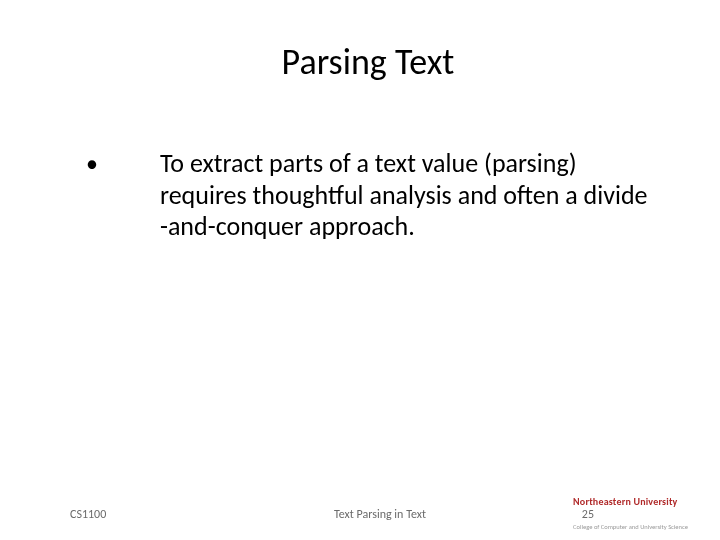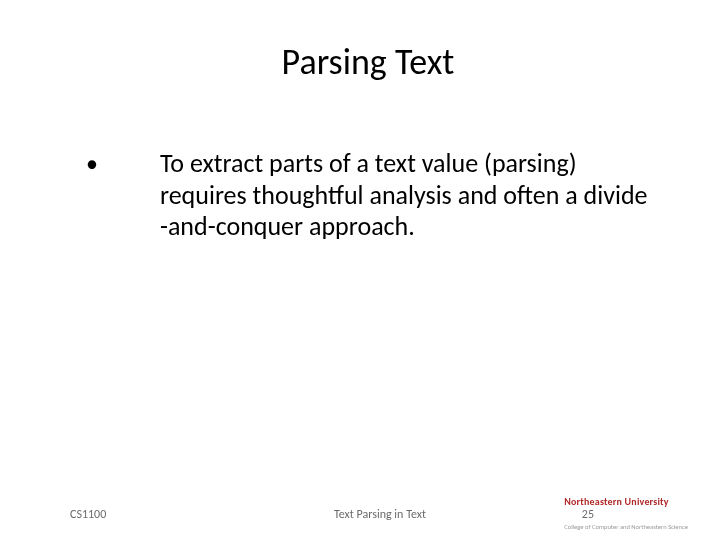--- a/index.html
+++ b/index.html
@@ -105,17 +105,17 @@
       <div class="bullet-text">To extract parts of a text value (parsing) requires thoughtful analysis and often a divide -and-conquer approach.</div>
     </div>
   </div>
 
   <div class="footer">
     <div class="footer-left">CS1100</div>
     <div class="footer-center">Text Parsing in Text</div>
     <div class="footer-pagenum">25</div>
     <div class="footer-logo">
       <div class="logo-top">Northeastern University</div>
-      <div class="logo-bottom">College of Computer and Northeastern Science</div>
+      <div class="logo-bottom">College of Computer and University Science</div>
     </div>
   </div>
 
 </div>
 
 </body></html>

